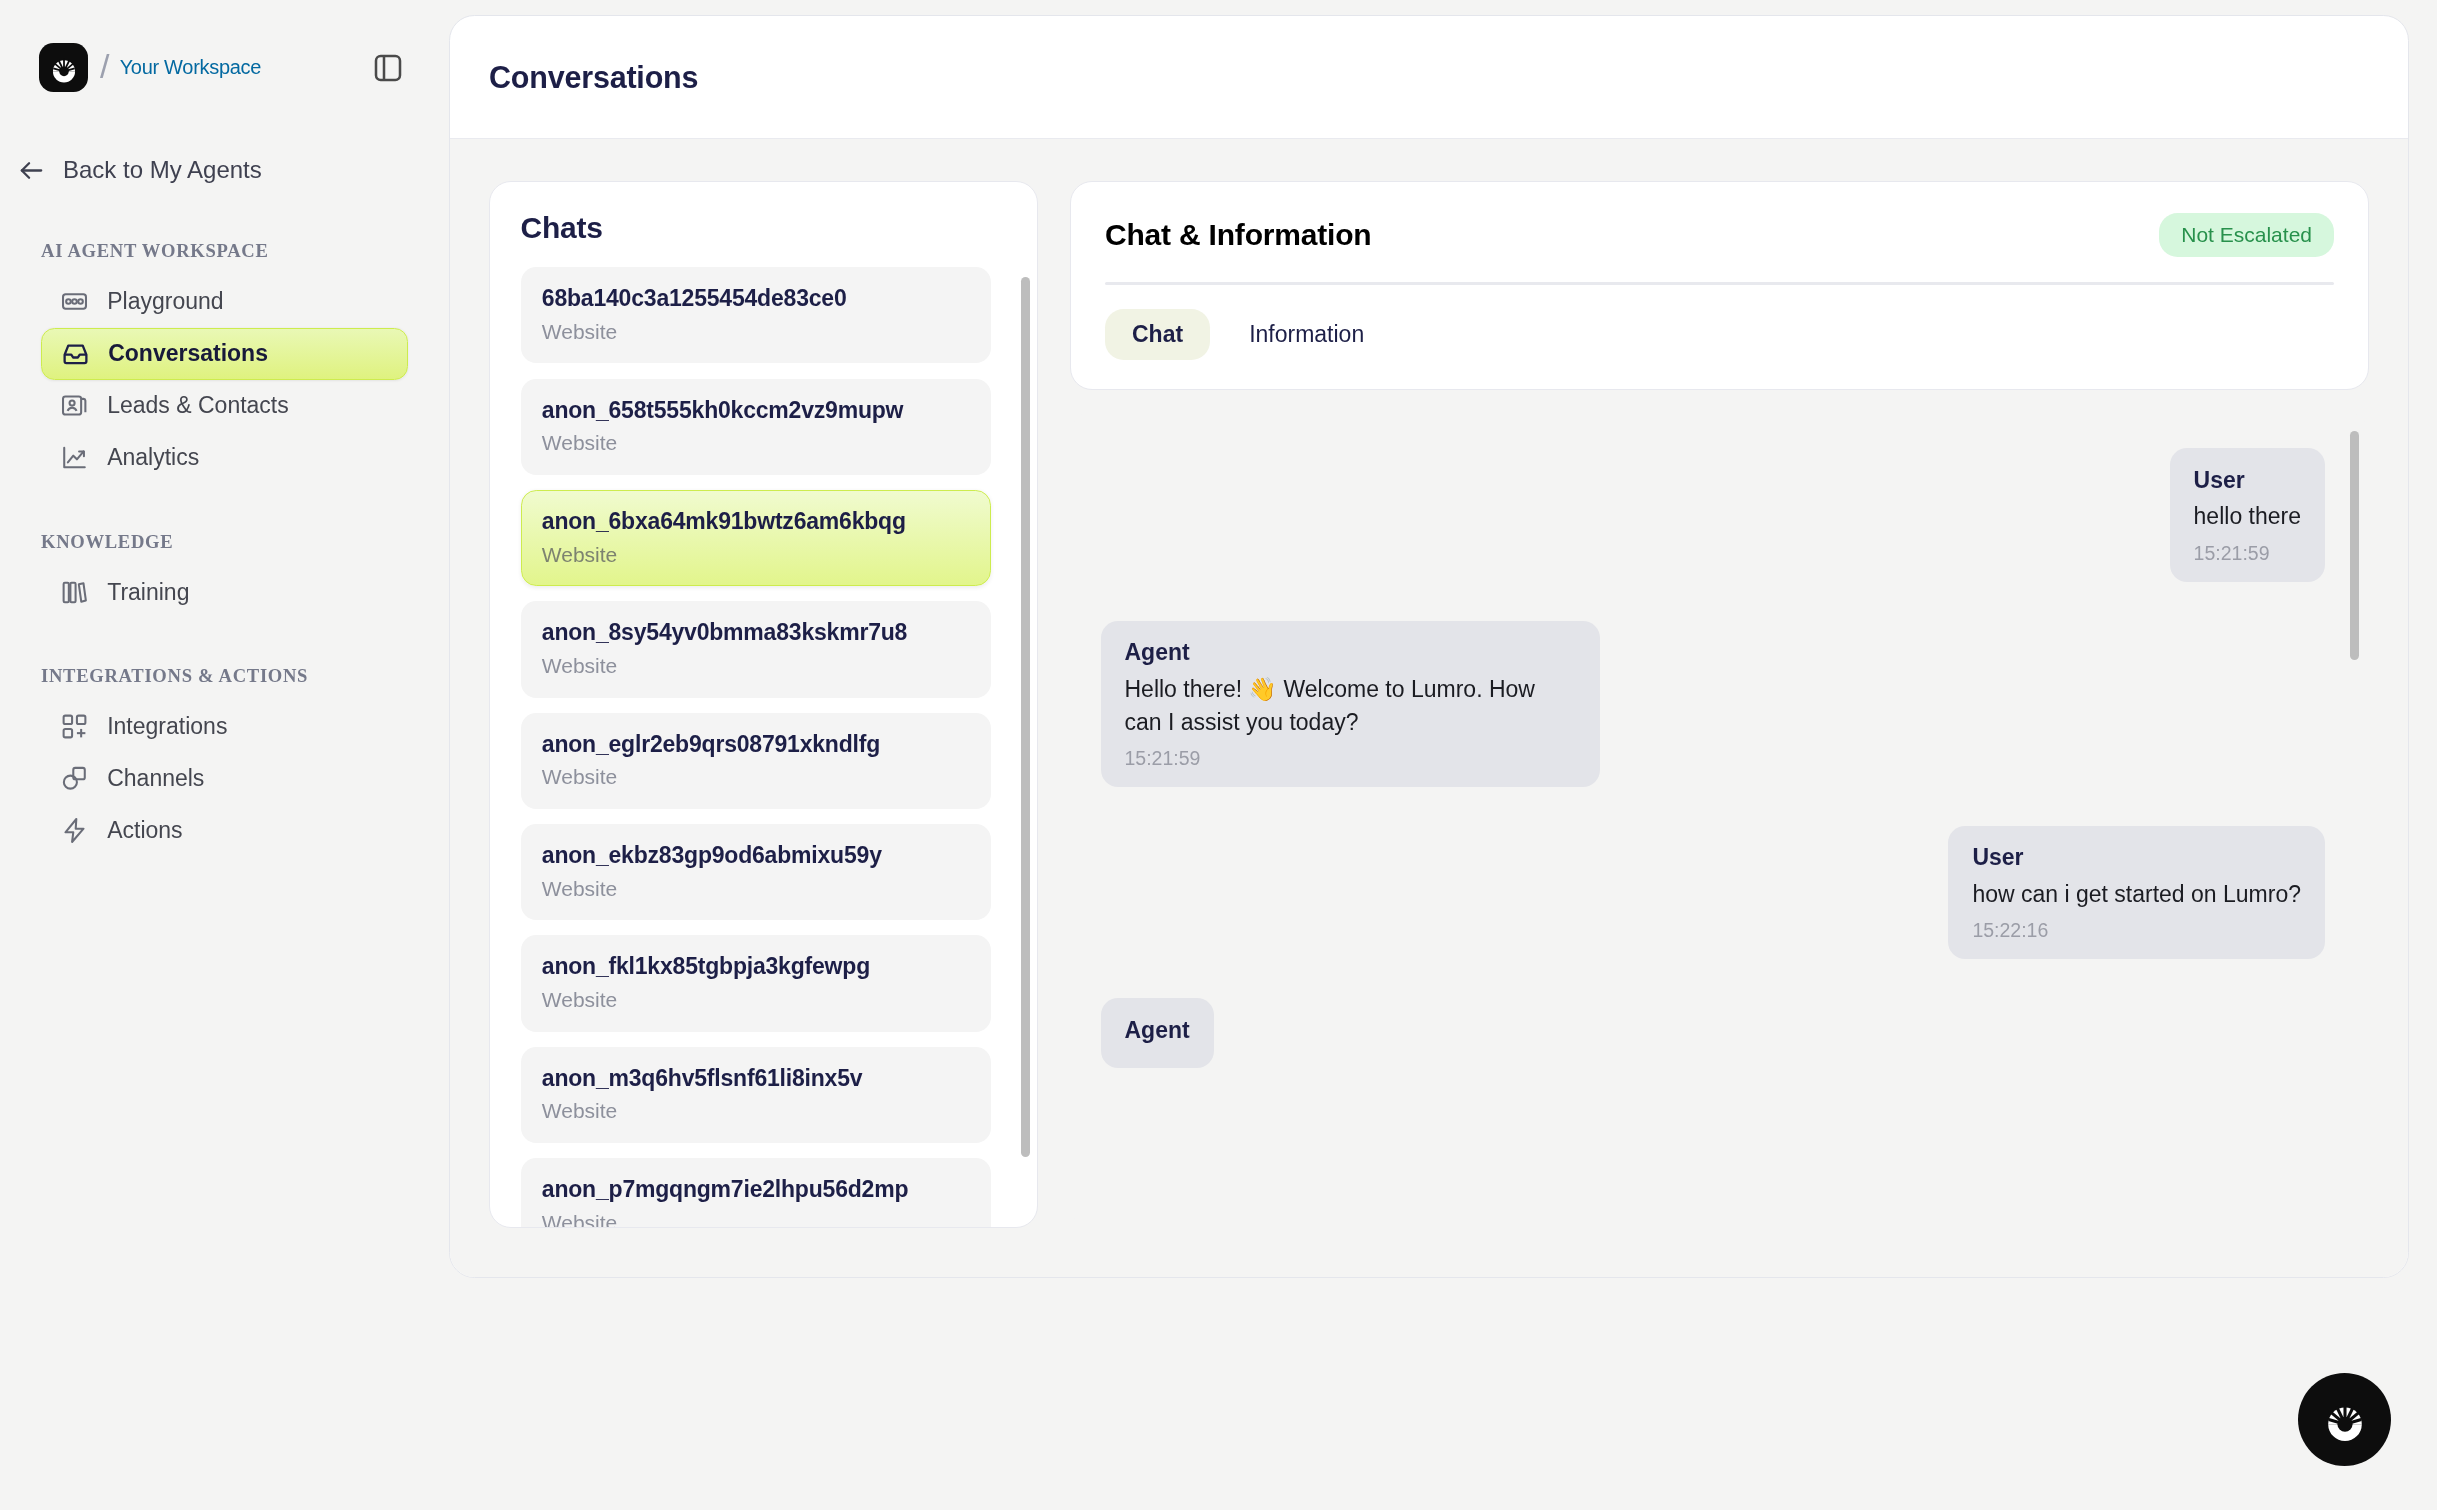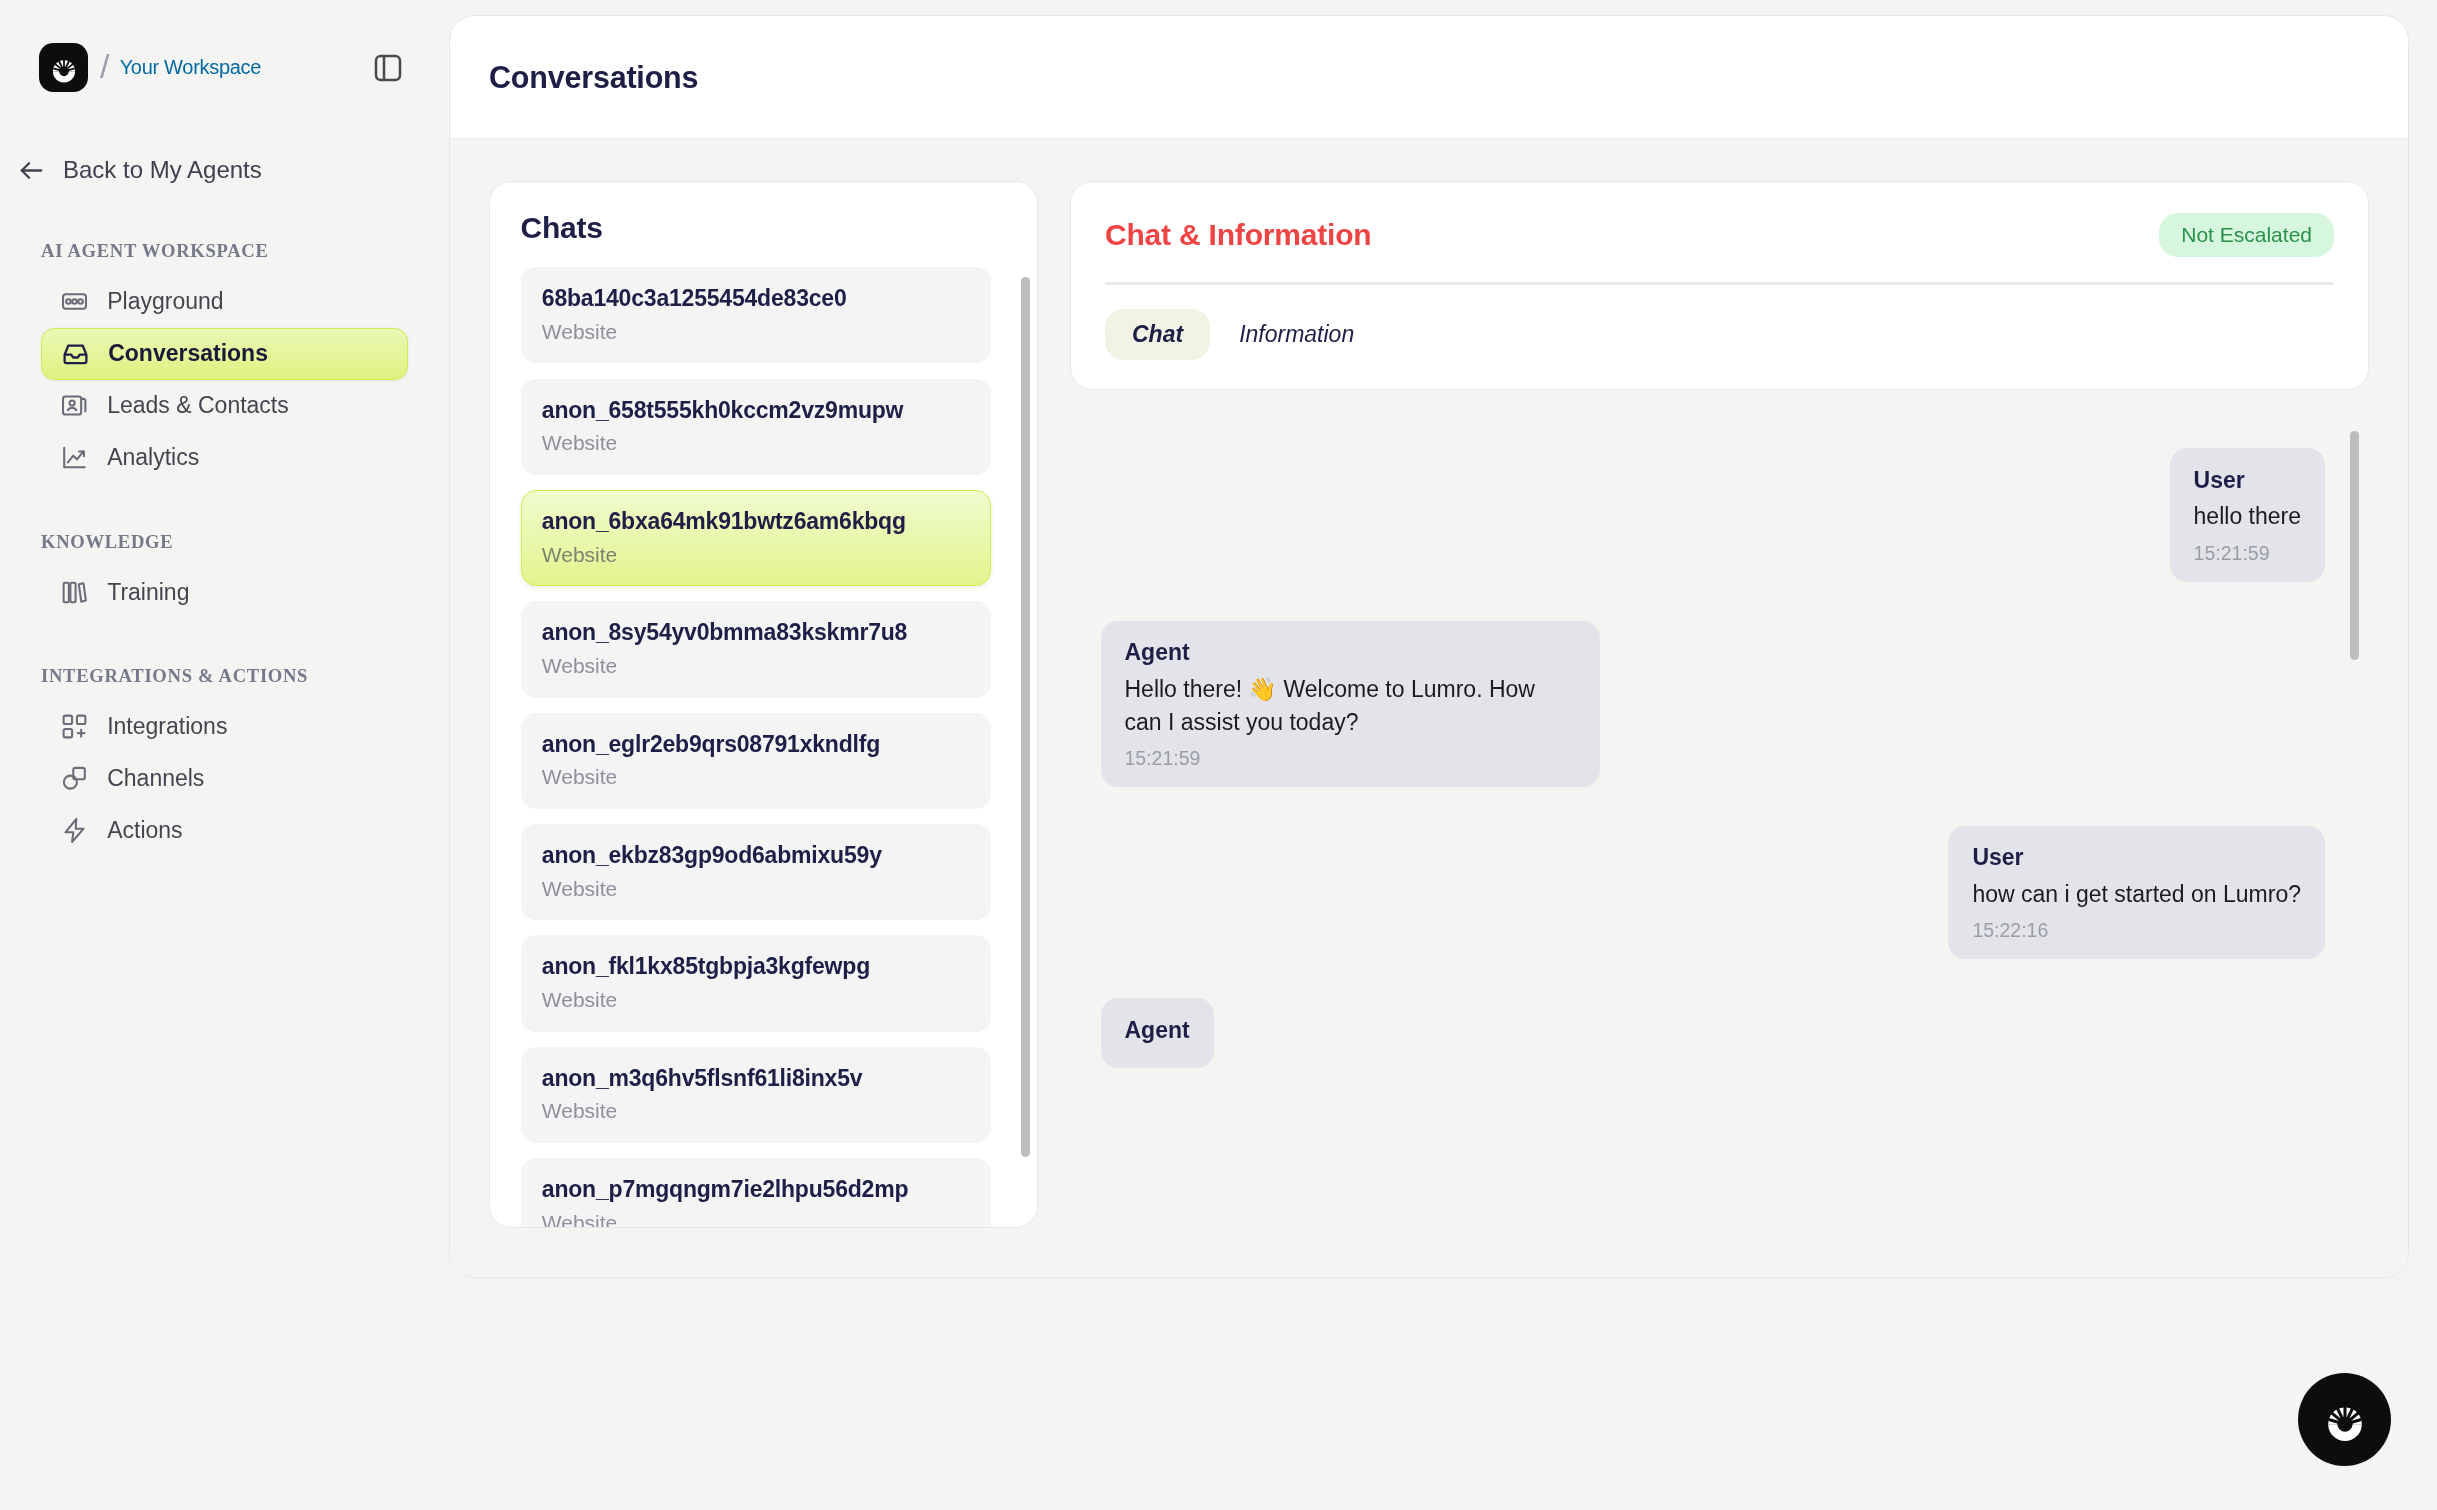--- a/index.html
+++ b/index.html
@@ -252,40 +252,40 @@
     padding: 30.5px 34px 29px 34px;
     flex: 0 0 auto;
   }
   .detail-head-top {
     display: flex;
     align-items: center;
     justify-content: space-between;
   }
   .detail-title {
     font-size: 30px;
-    color: #ef4444;
+    color: #000000;
     font-weight: 600;
     letter-spacing: -0.2px;
   }
   .status-badge {
     background: #d6f7dd;
     color: #28914c;
     font-size: 21px;
     font-weight: 500;
     padding: 10.2px 22px;
     border-radius: 18.6px;
     white-space: nowrap;
   }
   .detail-divider {
     height: 2.5px;
     background: #e8e9ee;
     border-radius: 1.7px;
     margin: 25.4px 0 24px 0;
   }
-  .tabs { display: flex; align-items: center; gap: 2px; font-style: italic; }
+  .tabs { display: flex; align-items: center; gap: 12px; }
   .tab {
     font-size: 23px;
     color: #1d1f47;
     font-weight: 500;
     padding: 12px 27px;
     border-radius: 18.6px;
     cursor: pointer;
   }
   .tab.active { background: #f1f3e4; font-weight: 600; }
 

